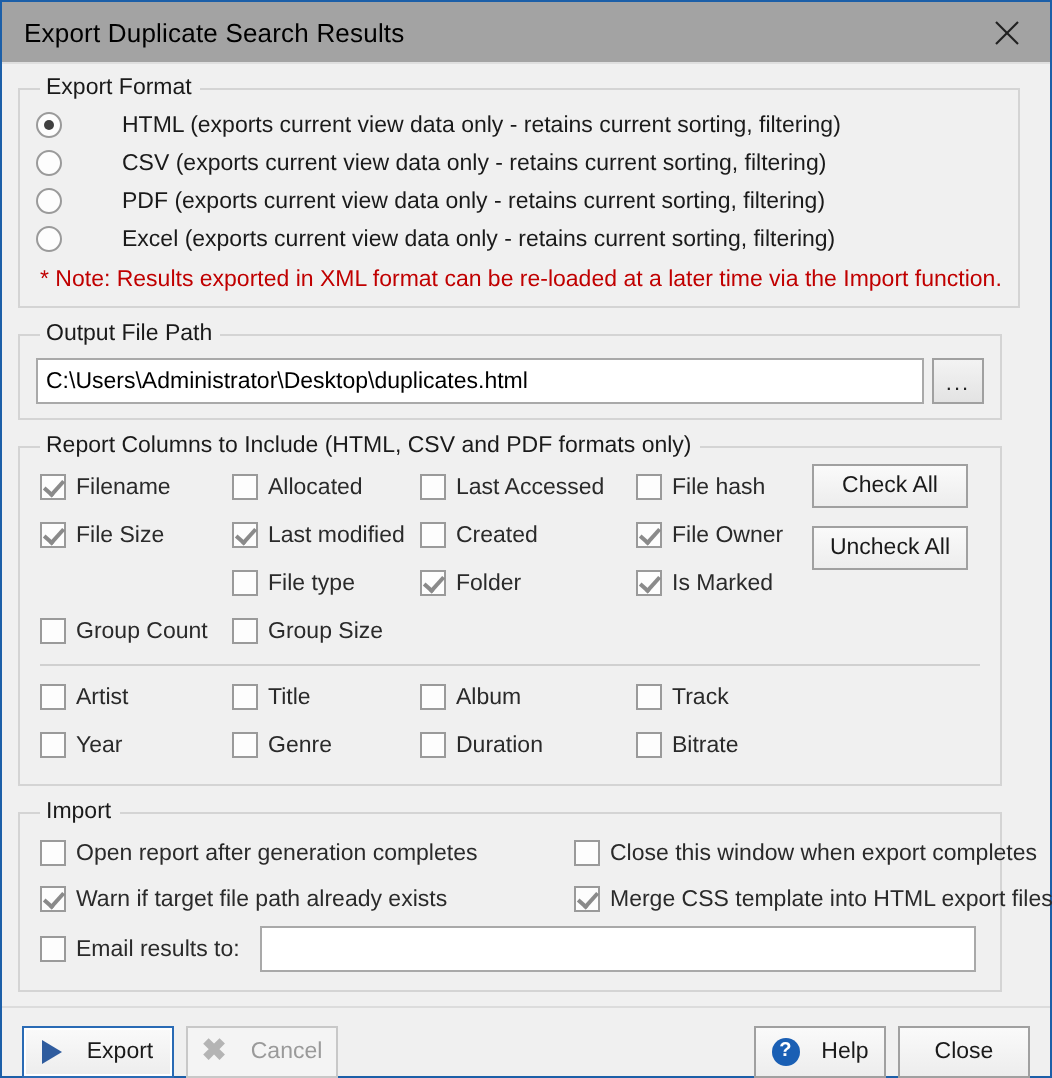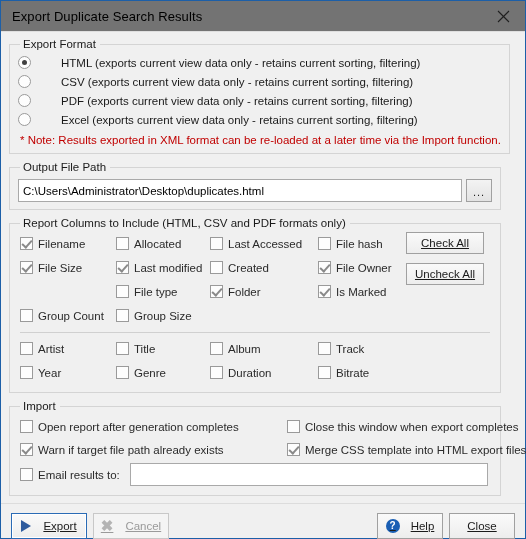--- a/index.html
+++ b/index.html
@@ -23,21 +23,21 @@
     box-sizing: border-box;
     border: 1px solid #1c5fa8;
     background: #f0f0f0;
     display: flex;
     flex-direction: column;
   }
   
   .titlebar {
     height: 31px;
     min-height: 31px;
-    background: #737373;
+    background: #a3a3a3;
     border-bottom: 1px solid #dfdfdf;
     display: flex;
     align-items: center;
     padding: 0 0 0 11px;
     box-sizing: border-box;
   }
   .titlebar .title {
     font-size: 13px;
     color: #000;
     flex: 1;
@@ -197,21 +197,20 @@
     background: linear-gradient(#fafafa, #ededed);
     font-family: "Liberation Sans", sans-serif;
     font-size: 11.5px;
     color: #1a1a1a;
     display: flex;
     align-items: center;
     justify-content: center;
     box-sizing: border-box;
     cursor: default;
     border-radius: 0;
-    text-decoration: underline;
   }
 
   .side-btns {
     position: absolute;
     right: 8px;
     top: 0px;
   }
   .side-btn {
     width: 78px;
     height: 22px;

